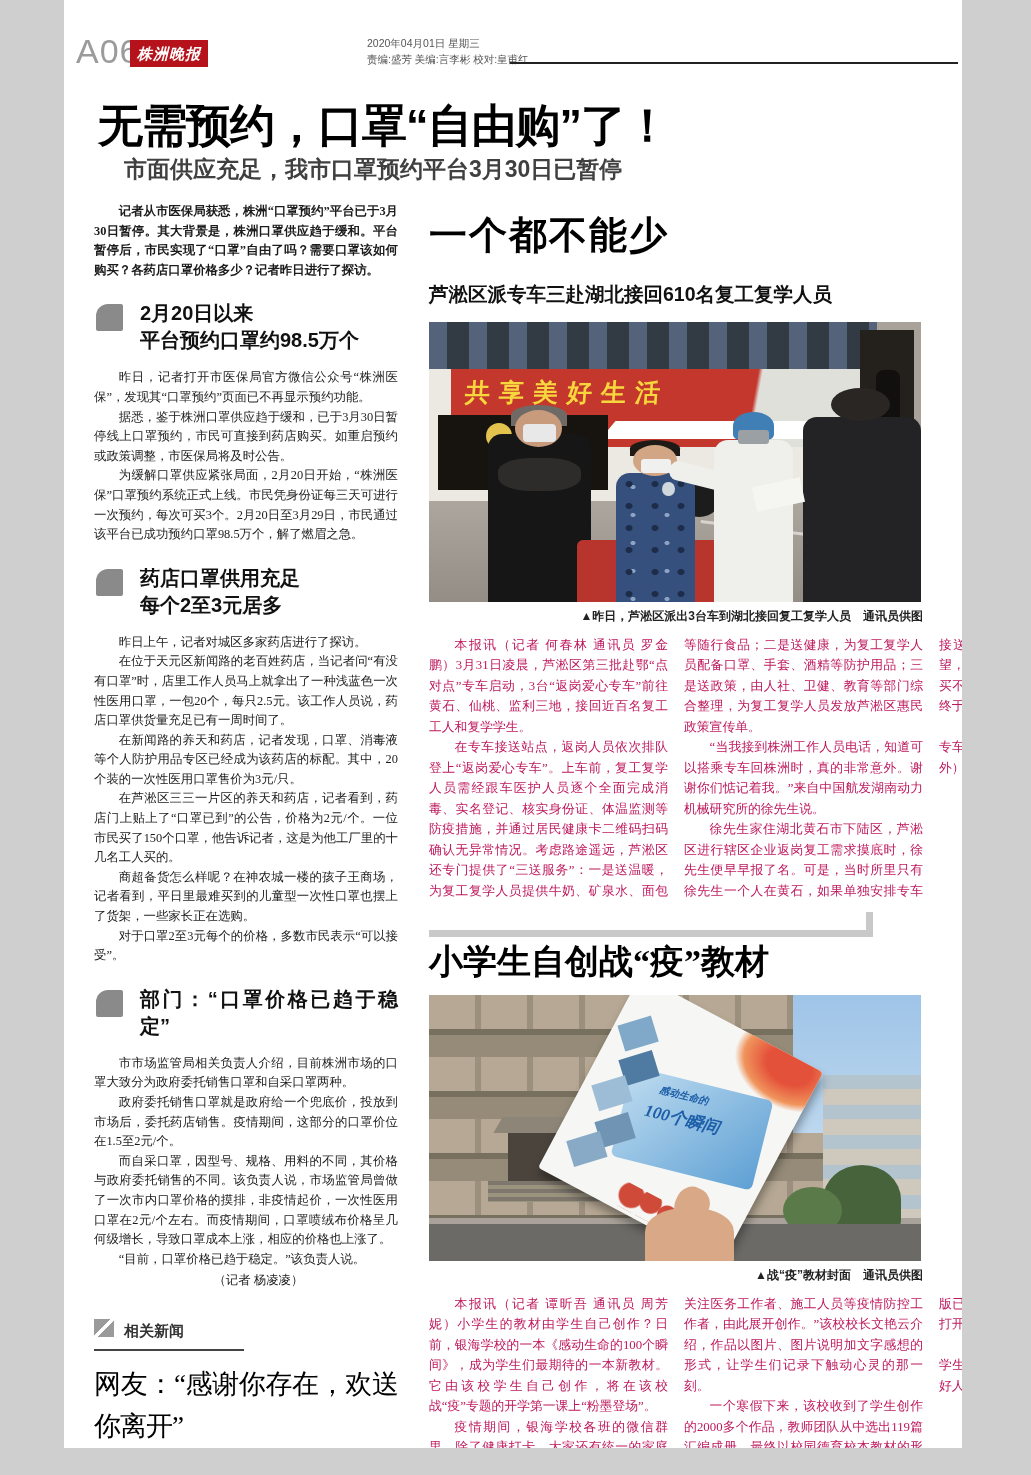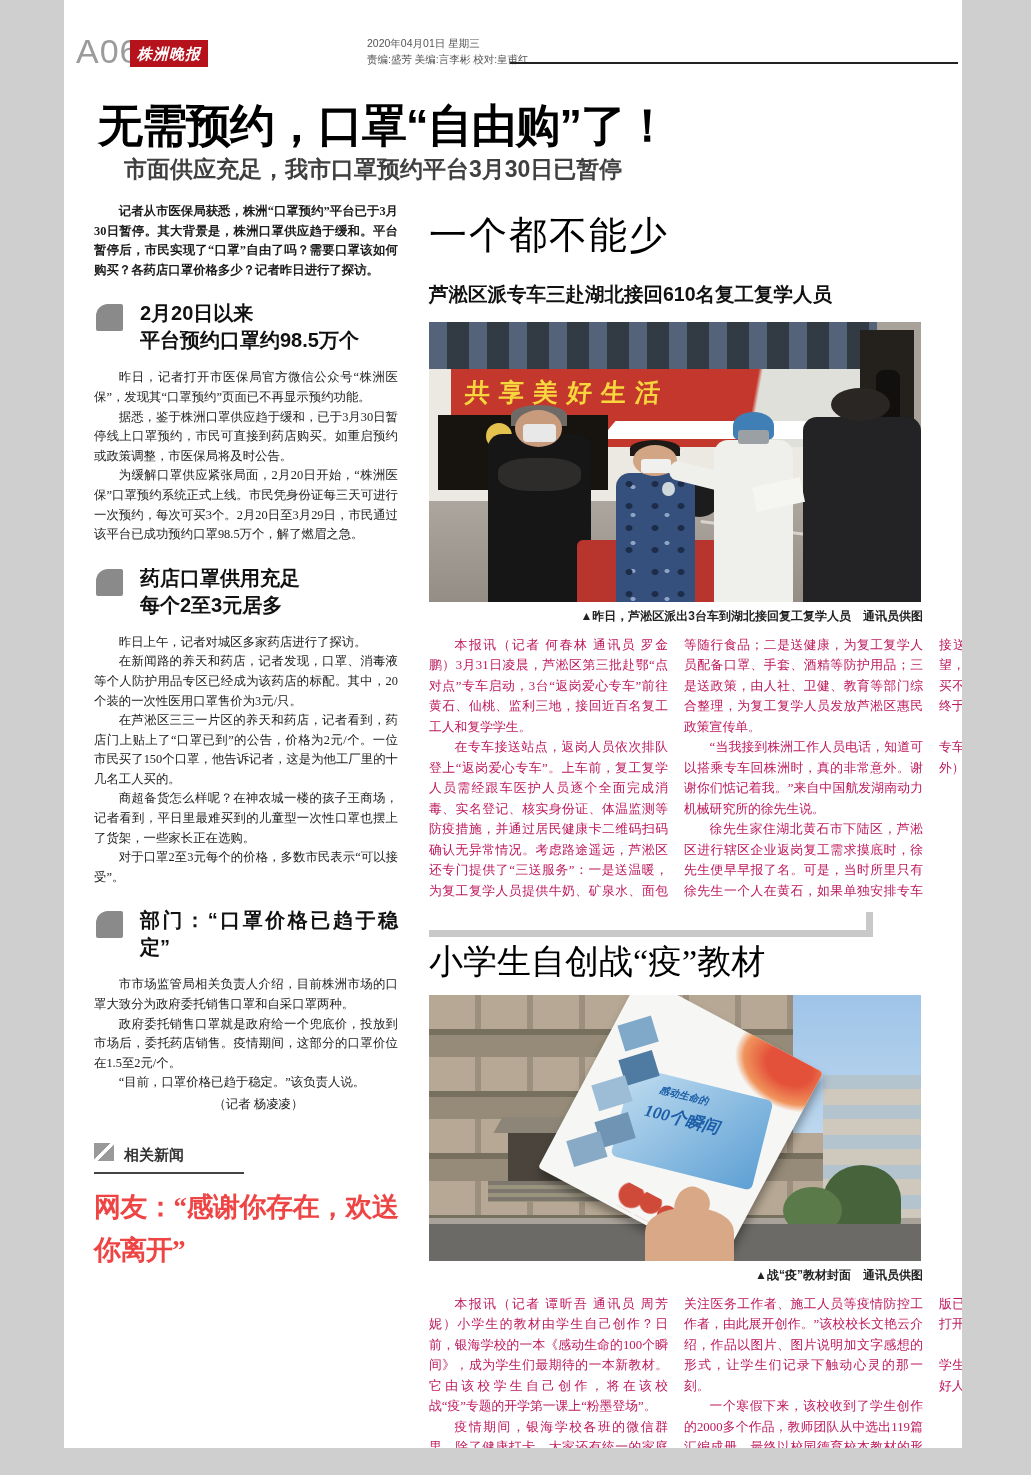--- a/index.html
+++ b/index.html
@@ -30,26 +30,26 @@
   .subhead .bullet { position:absolute; left:2px; top:4px; width:27px; height:27px; background:#8a8a8a;
              border-radius:12px 2px 2px 2px; }
   .byline { text-align:center; margin-top:2px; }
 
   
   .related { margin-top:26px; }
   .related-label { position:relative; display:inline-block; padding:2px 6px 6px 30px; border-bottom:2px solid #444;
                    font-family:"Liberation Sans", sans-serif; font-size:15px; font-weight:bold; color:#333; min-width:150px; }
   .related-icon { position:absolute; left:0; top:2px; width:20px; height:18px;
                   background:linear-gradient(135deg,#9a9a9a 44%,#ffffff 44%,#ffffff 56%,#9a9a9a 56%); }
-  .related-hl { font-family:"Liberation Serif", serif; font-size:27px; font-weight:700; color:#ef4444;
+  .related-hl { font-family:"Liberation Serif", serif; font-size:27px; font-weight:400; color:#000000;
                 margin:12px 0 18px 0; letter-spacing:-1px; }
 
   
   .right-col { position:absolute; left:365px; top:210px; width:494px; }
-  .art-hl { font-family:"Liberation Serif", serif; font-weight:400; color:#000; }
+  .art-hl { font-family:"Liberation Serif", serif; font-weight:700; color:#000; }
   .hl1 { font-size:38px; letter-spacing:2px; }
   .sub1 { font-size:19.5px; font-weight:bold; color:#111; margin-top:20px; font-family:"Liberation Sans", sans-serif; }
   .photo { position:relative; width:492px; overflow:hidden; background:#a8a29a; }
   .photo * { position:absolute; }
   .caption { text-align:right; font-size:12px; font-weight:bold; color:#222; margin:6px 0 10px 0;
              font-family:"Liberation Sans", sans-serif; }
   .art-body { column-count:2; column-gap:16px; font-family:"Liberation Serif", serif; font-size:12.8px;
               line-height:1.6; color:#be185d; text-align:justify; }
   .art-body p { text-indent:2em; }
   .end-rule { position:relative; height:24px; margin-top:10px; }
@@ -156,31 +156,33 @@
     <p>昨日，记者打开市医保局官方微信公众号“株洲医保”，发现其“口罩预约”页面已不再显示预约功能。</p>
     <p>据悉，鉴于株洲口罩供应趋于缓和，已于3月30日暂停线上口罩预约，市民可直接到药店购买。如重启预约或政策调整，市医保局将及时公告。</p>
     <p>为缓解口罩供应紧张局面，2月20日开始，“株洲医保”口罩预约系统正式上线。市民凭身份证每三天可进行一次预约，每次可买3个。2月20日至3月29日，市民通过该平台已成功预约口罩98.5万个，解了燃眉之急。</p>
 
     <div class="subhead">
       <span class="bullet"></span>
       <div>药店口罩供用充足</div>
       <div>每个2至3元居多</div>
     </div>
     <p>昨日上午，记者对城区多家药店进行了探访。</p>
+    <p>在位于天元区新闻路的老百姓药店，当记者问“有没有口罩”时，店里工作人员马上就拿出了一种浅蓝色一次性医用口罩，一包20个，每只2.5元。该工作人员说，药店口罩供货量充足已有一周时间了。</p>
     <p>在新闻路的养天和药店，记者发现，口罩、消毒液等个人防护用品专区已经成为该药店的标配。其中，20个装的一次性医用口罩售价为3元/只。</p>
     <p>在芦淞区三三一片区的养天和药店，记者看到，药店门上贴上了“口罩已到”的公告，价格为2元/个。一位市民买了150个口罩，他告诉记者，这是为他工厂里的十几名工人买的。</p>
     <p>商超备货怎么样呢？在神农城一楼的孩子王商场，记者看到，平日里最难买到的儿童型一次性口罩也摆上了货架，一些家长正在选购。</p>
     <p>对于口罩2至3元每个的价格，多数市民表示“可以接受”。</p>
 
     <div class="subhead">
       <span class="bullet"></span>
       <div>部门：“口罩价格已趋于稳定”</div>
     </div>
     <p>市市场监管局相关负责人介绍，目前株洲市场的口罩大致分为政府委托销售口罩和自采口罩两种。</p>
     <p>政府委托销售口罩就是政府给一个兜底价，投放到市场后，委托药店销售。疫情期间，这部分的口罩价位在1.5至2元/个。</p>
+    <p>而自采口罩，因型号、规格、用料的不同，其价格与政府委托销售的不同。该负责人说，市场监管局曾做了一次市内口罩价格的摸排，非疫情起价，一次性医用口罩在2元/个左右。而疫情期间，口罩喷绒布价格呈几何级增长，导致口罩成本上涨，相应的价格也上涨了。</p>
     <p>“目前，口罩价格已趋于稳定。”该负责人说。</p>
     <p class="byline">（记者 杨凌凌）</p>
 
     <div class="related">
       <div class="related-label">
         <span class="related-icon"></span>
         <span>相关新闻</span>
       </div>
       <div class="related-hl">网友：“感谢你存在，欢送你离开”</div>
       

